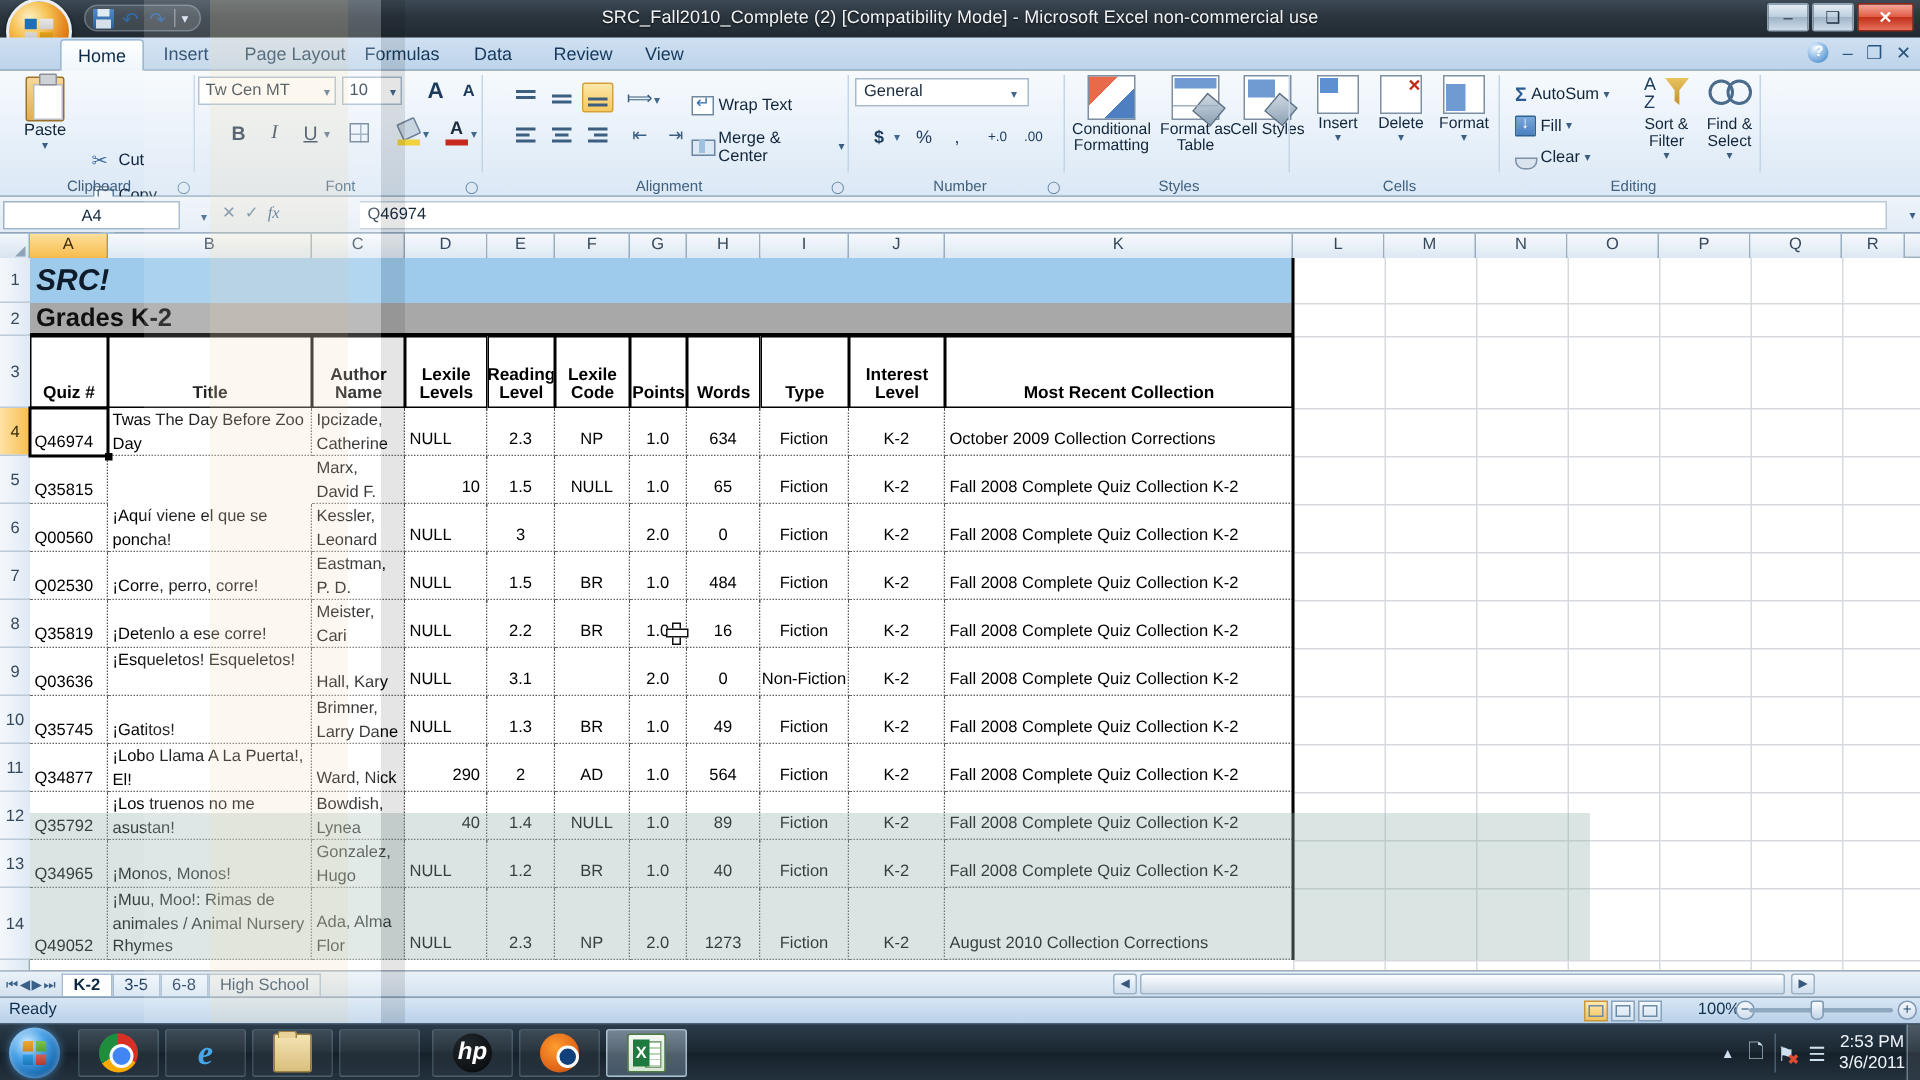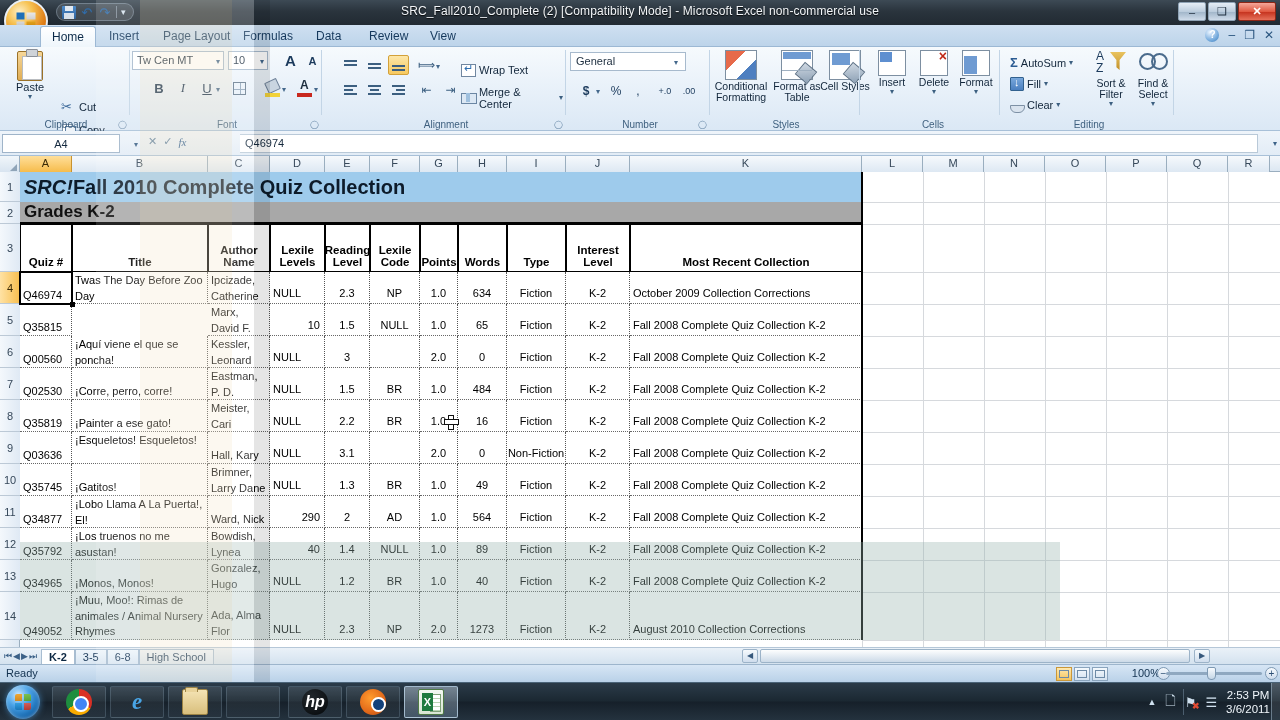--- a/index.html
+++ b/index.html
@@ -691,21 +691,20 @@
       <div class="gl-h" style="left:842px;top:260px;width:418px"></div>
       <div class="gl-h" style="left:842px;top:292px;width:418px"></div>
       <div class="gl-h" style="left:842px;top:324px;width:418px"></div>
       <div class="gl-h" style="left:842px;top:356px;width:418px"></div>
       <div class="gl-h" style="left:842px;top:388px;width:418px"></div>
       <div class="gl-h" style="left:842px;top:420px;width:418px"></div>
       <div class="gl-h" style="left:842px;top:468px;width:418px"></div>
 
       <div class="cell titlecell" style="left:0;top:0;width:842px;height:30px">
         <span style="font-style:italic">SRC!</span>
-          <span class="nonit"> Fall 2010 Complete Quiz Collection</span>
       </div>
 
       <div class="cell gradecell" style="left:0;top:30px;width:842px;height:22px">Grades K-2</div>
 
       <div class="cell hdrcell" style="left:0;top:52px;width:52px;height:48px">Quiz #</div>
       <div class="cell hdrcell" style="left:52px;top:52px;width:136px;height:48px">Title</div>
       <div class="cell hdrcell" style="left:188px;top:52px;width:62px;height:48px">Author Name</div>
       <div class="cell hdrcell" style="left:250px;top:52px;width:55px;height:48px">Lexile Levels</div>
       <div class="cell hdrcell" style="left:305px;top:52px;width:45px;height:48px">Reading Level</div>
       <div class="cell hdrcell" style="left:350px;top:52px;width:50px;height:48px">Lexile Code</div>
@@ -762,21 +761,21 @@
       <div class="cell dcell lft b-dot-r b-dot-b" style="left:250px;top:196px;width:55px;height:32px">NULL</div>
       <div class="cell dcell ctr b-dot-r b-dot-b" style="left:305px;top:196px;width:45px;height:32px">1.5</div>
       <div class="cell dcell ctr b-dot-r b-dot-b" style="left:350px;top:196px;width:50px;height:32px">BR</div>
       <div class="cell dcell ctr b-dot-r b-dot-b" style="left:400px;top:196px;width:38px;height:32px">1.0</div>
       <div class="cell dcell ctr b-dot-r b-dot-b" style="left:438px;top:196px;width:49px;height:32px">484</div>
       <div class="cell dcell ctr b-dot-r b-dot-b" style="left:487px;top:196px;width:59px;height:32px">Fiction</div>
       <div class="cell dcell ctr b-dot-r b-dot-b" style="left:546px;top:196px;width:64px;height:32px">K-2</div>
       <div class="cell dcell lft b-dot-b" style="left:610px;top:196px;width:232px;height:32px">Fall 2008 Complete Quiz Collection K-2</div>
 
       <div class="cell multi b-dot-r b-dot-b" style="left:0;top:228px;width:52px;height:32px;padding-top:16px">Q35819</div>
-      <div class="cell multi b-dot-r b-dot-b" style="left:52px;top:228px;width:136px;height:32px;padding-top:16px">¡Painter a ese gato!</div>
+      <div class="cell multi b-dot-r b-dot-b" style="left:52px;top:228px;width:136px;height:32px;padding-top:16px">¡Detenlo a ese corre!</div>
       <div class="cell multi b-dot-r b-dot-b" style="left:188px;top:228px;width:62px;height:32px">Meister,
 Cari</div>
       <div class="cell dcell lft b-dot-r b-dot-b" style="left:250px;top:228px;width:55px;height:32px">NULL</div>
       <div class="cell dcell ctr b-dot-r b-dot-b" style="left:305px;top:228px;width:45px;height:32px">2.2</div>
       <div class="cell dcell ctr b-dot-r b-dot-b" style="left:350px;top:228px;width:50px;height:32px">BR</div>
       <div class="cell dcell ctr b-dot-r b-dot-b" style="left:400px;top:228px;width:38px;height:32px">1.0</div>
       <div class="cell dcell ctr b-dot-r b-dot-b" style="left:438px;top:228px;width:49px;height:32px">16</div>
       <div class="cell dcell ctr b-dot-r b-dot-b" style="left:487px;top:228px;width:59px;height:32px">Fiction</div>
       <div class="cell dcell ctr b-dot-r b-dot-b" style="left:546px;top:228px;width:64px;height:32px">K-2</div>
       <div class="cell dcell lft b-dot-b" style="left:610px;top:228px;width:232px;height:32px">Fall 2008 Complete Quiz Collection K-2</div>

